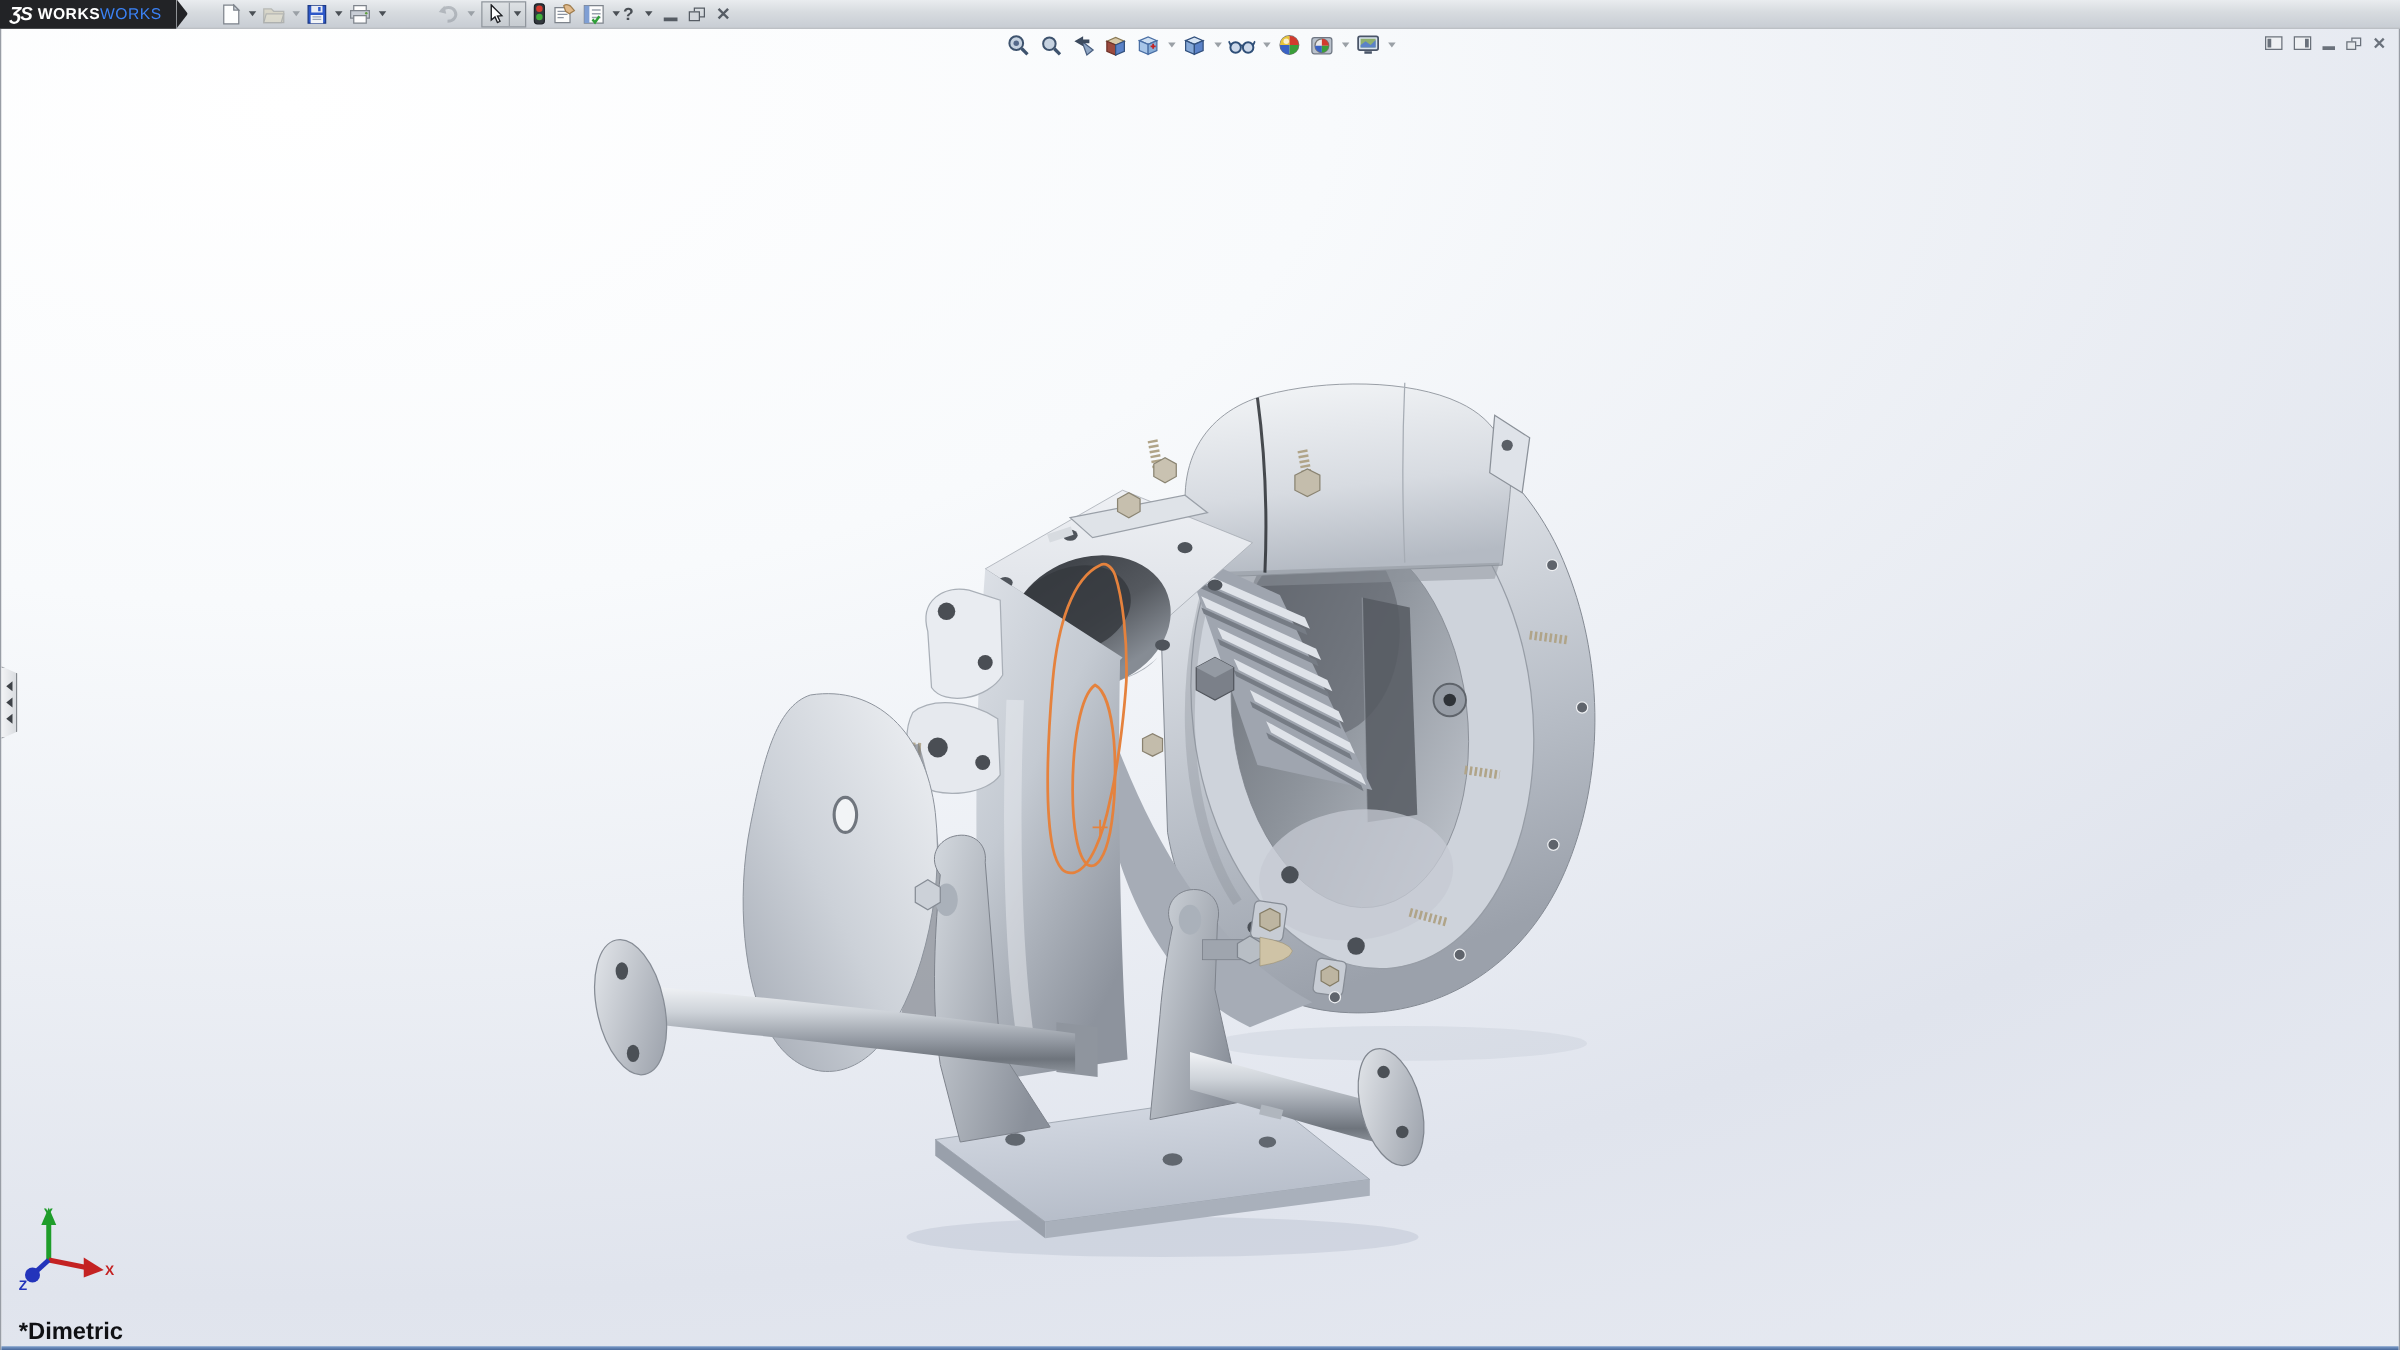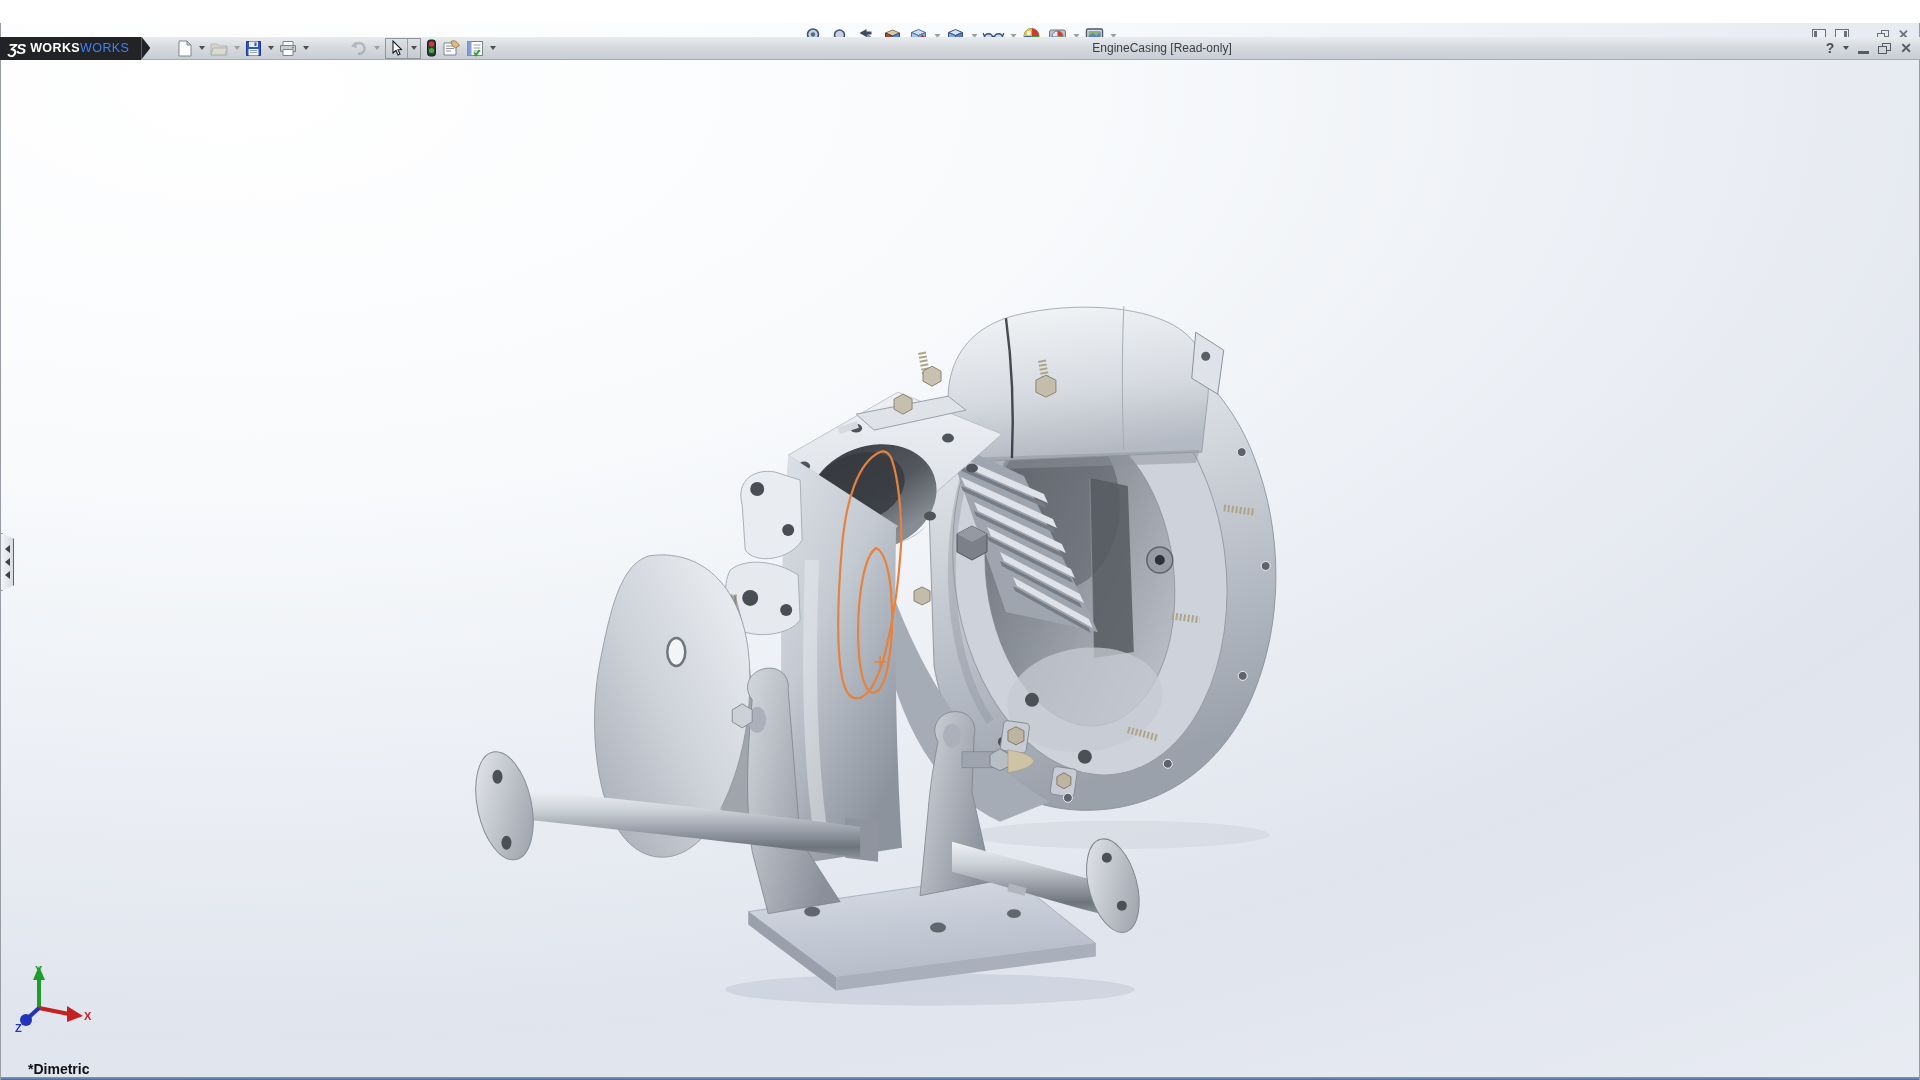--- a/index.html
+++ b/index.html
@@ -7,21 +7,21 @@
   body {
     width:1920px; height:1080px; overflow:hidden; position:relative;
     font-family:"Liberation Sans", sans-serif; background:#fff;
   }
 
   
   .titlebar {
     position:absolute; top:0; left:0; right:0; height:23px; z-index:30;
     background:linear-gradient(#e9ecef 0%, #d7dbdf 45%, #c8cdd4 100%);
     border-bottom:1px solid #a7acb3;
-    display:flex; align-items:center;margin-top:37px;
+    display:flex; align-items:center;
   }
   .logo {
     height:23px; background:#222326; color:#fff;
     display:flex; align-items:center; padding:0 12px 0 8px; gap:5px; flex:0 0 auto;
   }
   .logo-mark { font-style:italic; font-weight:700; font-size:15px; letter-spacing:-1px; }
   .logo-name { font-size:12.5px; font-weight:700; letter-spacing:.4px; }
   .logo-name .lt { font-weight:400; color:#3b82f6; }
   .logo-arrow { width:9px; height:23px; background:#222326;
     clip-path:polygon(0 0, 100% 50%, 0 100%); flex:0 0 auto; }
@@ -70,21 +70,21 @@
   .d-close { font-size:13px; font-weight:700; color:#6a717b; line-height:1; }
 
   .left-tab { position:absolute; left:0; top:510px; width:13px; height:58px; z-index:5;
     background:linear-gradient(90deg,#f3f4f6,#d9dce0);
     border:1px solid #5f646b; border-left:none;
     clip-path:polygon(0 0, 100% 10%, 100% 90%, 0 100%);
     display:flex; flex-direction:column; justify-content:center; align-items:center; gap:5px; }
   .left-tab .arr { width:0; height:0; border-top:4px solid transparent; border-bottom:4px solid transparent; border-right:5px solid #3e4247; }
 
   .triad { position:absolute; left:8px; bottom:40px; z-index:4; }
-  .view-label { position:absolute; left:14px; bottom:3px; font-size:14px; font-weight:700; color:#101114; z-index:4;margin-left:13px; }
+  .view-label { position:absolute; left:14px; bottom:3px; font-size:19px; font-weight:700; color:#101114; z-index:4; }
   .bottom-strip { position:absolute; left:0; right:0; bottom:0; height:3px; z-index:7;
     background:linear-gradient(#7b9cc9,#49699c); }
 </style>
 </head>
 <body>
 
 <div class="titlebar">
   <div class="logo">
     <span class="logo-mark">ƷS</span>
     <span class="logo-name"><b>WORKS</b><span class="lt">WORKS</span></span>
@@ -173,21 +173,20 @@
         <rect x="1.5" y="1.5" width="4" height="14" fill="#7f9fd4"></rect>
         <path d="M7.5 5 h7 M7.5 8 h7 M7.5 11 h7" stroke="#9aa2ae" stroke-width="1.2"></path>
         <path d="M8 12.5 l2 2.5 3.5 -5" stroke="#2f9e38" stroke-width="2" fill="none"></path>
       </svg>
     </div>
     <div class="tb-caret">
         <span class="caret"></span>
       </div>
   </div>
 
-  <div class="title-text">EngineCasing [Read-only]</div>
 
   <div class="win-controls">
     <span class="help-glyph">?</span>
     <span class="caret"></span>
     <span class="g-min"></span>
     <span class="g-restore">
         <span class="r1"></span>
         <span class="r2"></span>
       </span>
     <span class="g-close">✕</span>

